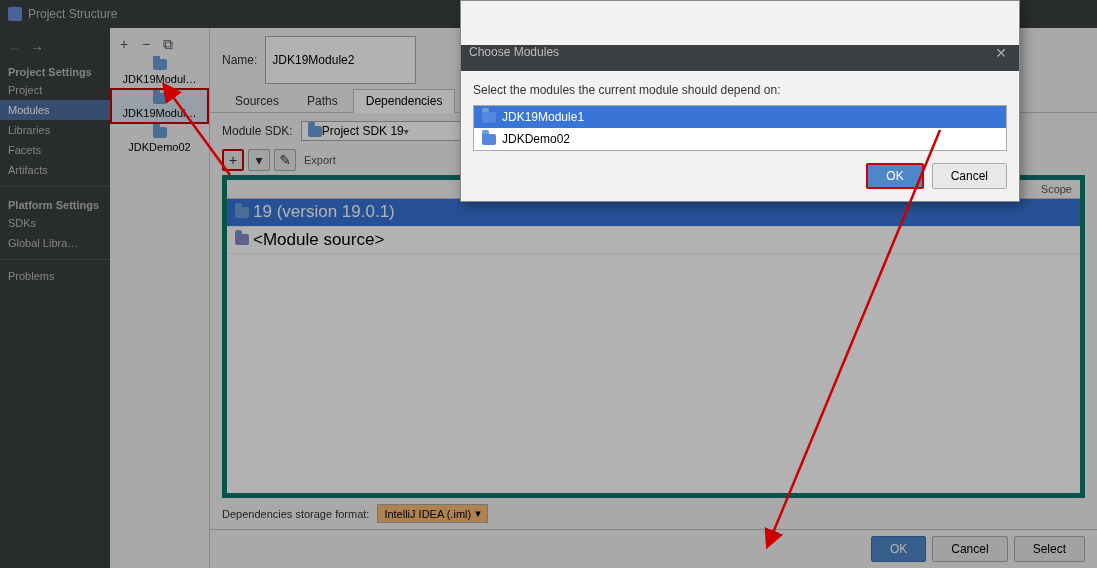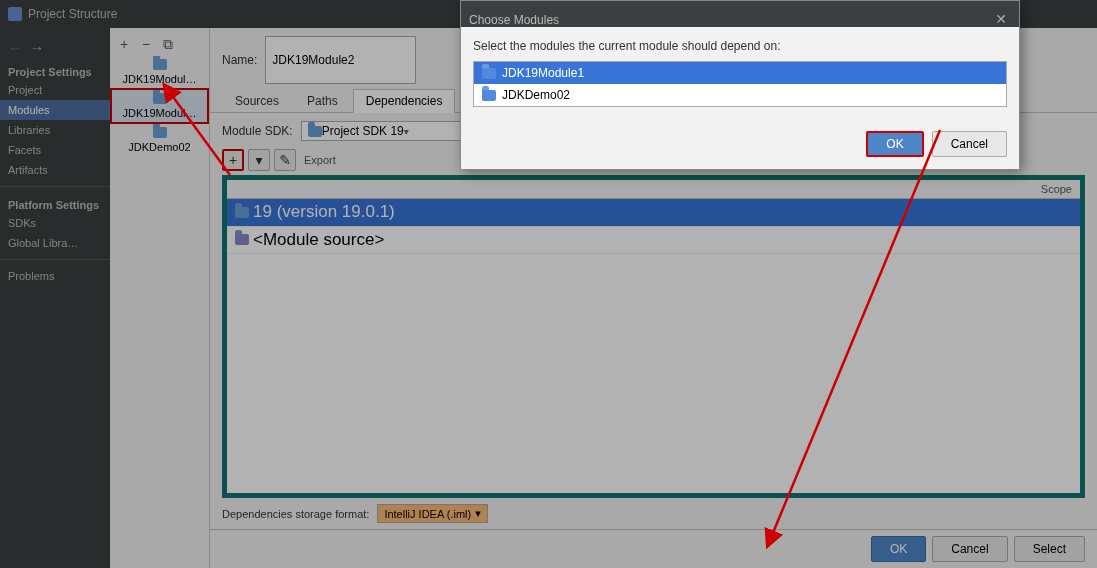--- a/index.html
+++ b/index.html
@@ -338,44 +338,44 @@
       background: #f2f2f2;
       border: 1px solid #888;
       box-shadow: 3px 3px 12px rgba(0,0,0,0.4);
     }
 
     .modal-titlebar {
       background: #3c3f41;
       color: #bbbbbb;
       height: 26px;
       display: flex;
-      align-items: flex-end;
+      align-items: flex-start;
       justify-content: space-between;
       padding: 0 8px;
+      margin-top: 44px;
     }
     .modal-titlebar .modal-title { font-size: 12px; }
     .modal-close {
       cursor: pointer;
       color: #aaa;
       font-size: 14px;
       padding: 0 4px;
     }
 
     .modal-body {
       padding: 12px;
     }
     .modal-instruction {
       font-size: 12px;
       color: #333;
       margin-bottom: 8px;
     }
     .modal-list {
       border: 1px solid #aaa;
       background: white;
-      margin-bottom: 12px;
     }
     .modal-list-item {
       display: flex;
       align-items: center;
       padding: 4px 8px;
       gap: 6px;
       font-size: 12px;
       cursor: pointer;
     }
     .modal-list-item.selected {

